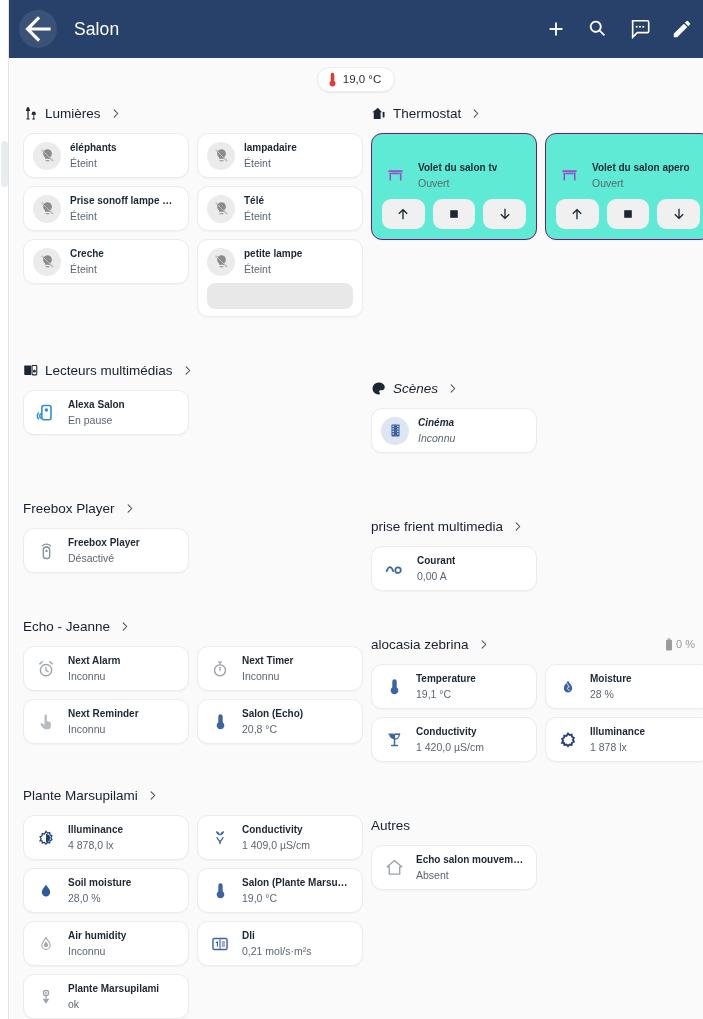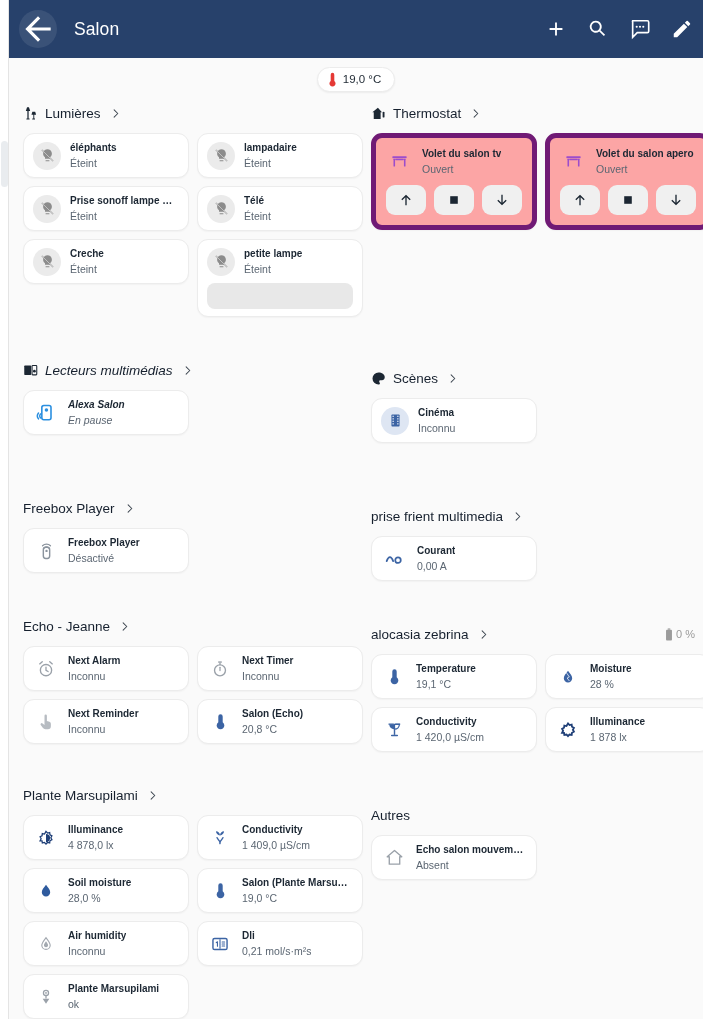--- a/index.html
+++ b/index.html
@@ -162,22 +162,22 @@
   .card-state {
     font-size: 10.5px; color: #5b6672;
     white-space: nowrap; overflow: hidden; text-overflow: ellipsis;
     line-height: 14px; margin-top: 1px;
   }
 
   .slider-bar { height: 26px; background: #e8e8e8; border-radius: 8px; }
 
   
   .cover-card {
-    background: #fca5a5; border: 5px solid #701a75; border-radius: 11px;
-    padding: 9px 10px 10px 10px;
+    background: #5eead4; border: 1px solid #701a75; border-radius: 11px;
+    padding: 27px 10px 10px 10px;
     box-shadow: 0 1px 1.5px rgba(0,0,0,.035);
   }
   .cover-head { display: flex; align-items: center; gap: 10px; }
   .cover-btns { display: flex; gap: 8px; margin-top: 9px; }
   .cbtn {
     flex: 1 1 0; height: 30px;
     background: #f0f0f0; border-radius: 9px;
     display: flex; align-items: center; justify-content: center;
   }
   .covers { display: grid; grid-template-columns: 166px 166px; gap: 8px; padding: 0 8px; }
@@ -335,21 +335,21 @@
                     <div class="card-state">Éteint</div>
                   </div>
                 </div>
                 <div class="slider-bar"></div>
               </div>
             </div>
 
           </div>
         </div>
 
-        <div class="group" style="margin-top:22px;font-style:italic;">
+        <div class="group" style="margin-top:22px;">
           <div class="group-head">
             <svg class="ghead-ic" viewBox="0 0 24 24">
               <rect x="2" y="4" width="11" height="15" rx="1" fill="#1c2733"></rect>
               <rect x="14.5" y="4" width="7.5" height="15" rx="1" fill="none" stroke="#1c2733" stroke-width="1.7"></rect>
               <circle cx="18.2" cy="13" r="2.2" fill="#1c2733"></circle>
             </svg>
             <span class="group-title">Lecteurs multimédias</span>
             <svg class="chev" viewBox="0 0 24 24">
               <path d="M9 4l8 8-8 8" fill="none" stroke="#1c2733" stroke-width="2.2" stroke-linecap="round" stroke-linejoin="round"></path>
             </svg>
@@ -634,21 +634,21 @@
                   <svg width="16" height="16" viewBox="0 0 24 24">
                     <path d="M12 20l-7-7 1.4-1.4L11 16.2V4h2v12.2l4.6-4.6L19 13z" fill="#1c2733"></path>
                   </svg>
                 </div>
               </div>
             </div>
 
           </div>
         </div>
 
-        <div class="group" style="margin-top:117px;">
+        <div class="group" style="margin-top:117px;font-style:italic;">
           <div class="group-head">
             <svg class="ghead-ic" viewBox="0 0 24 24">
               <path d="M12 2.4A9.6 9.6 0 0 0 12 21.6c1.4 0 2.3-.9 2.3-2 0-.6-.2-1-.6-1.4-.4-.4-.6-.8-.6-1.3 0-1.1.9-2 2-2h2.2A5.3 5.3 0 0 0 22 9.5C22 5.5 17.5 2.4 12 2.4z" fill="#1c2733"></path>
             </svg>
             <span class="group-title">Scènes</span>
             <svg class="chev" viewBox="0 0 24 24">
               <path d="M9 4l8 8-8 8" fill="none" stroke="#1c2733" stroke-width="2.2" stroke-linecap="round" stroke-linejoin="round"></path>
             </svg>
           </div>
           <div class="cards one">

